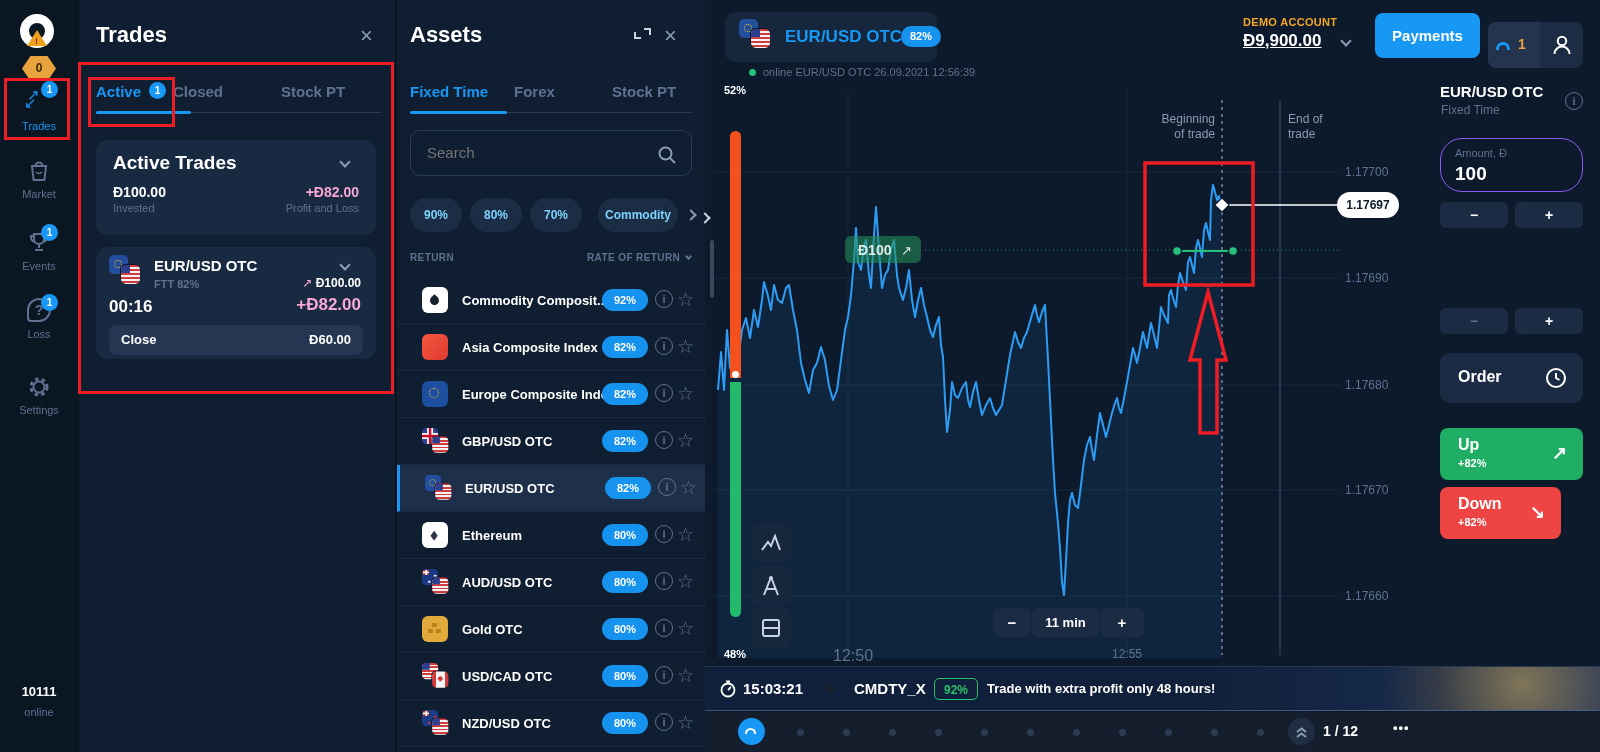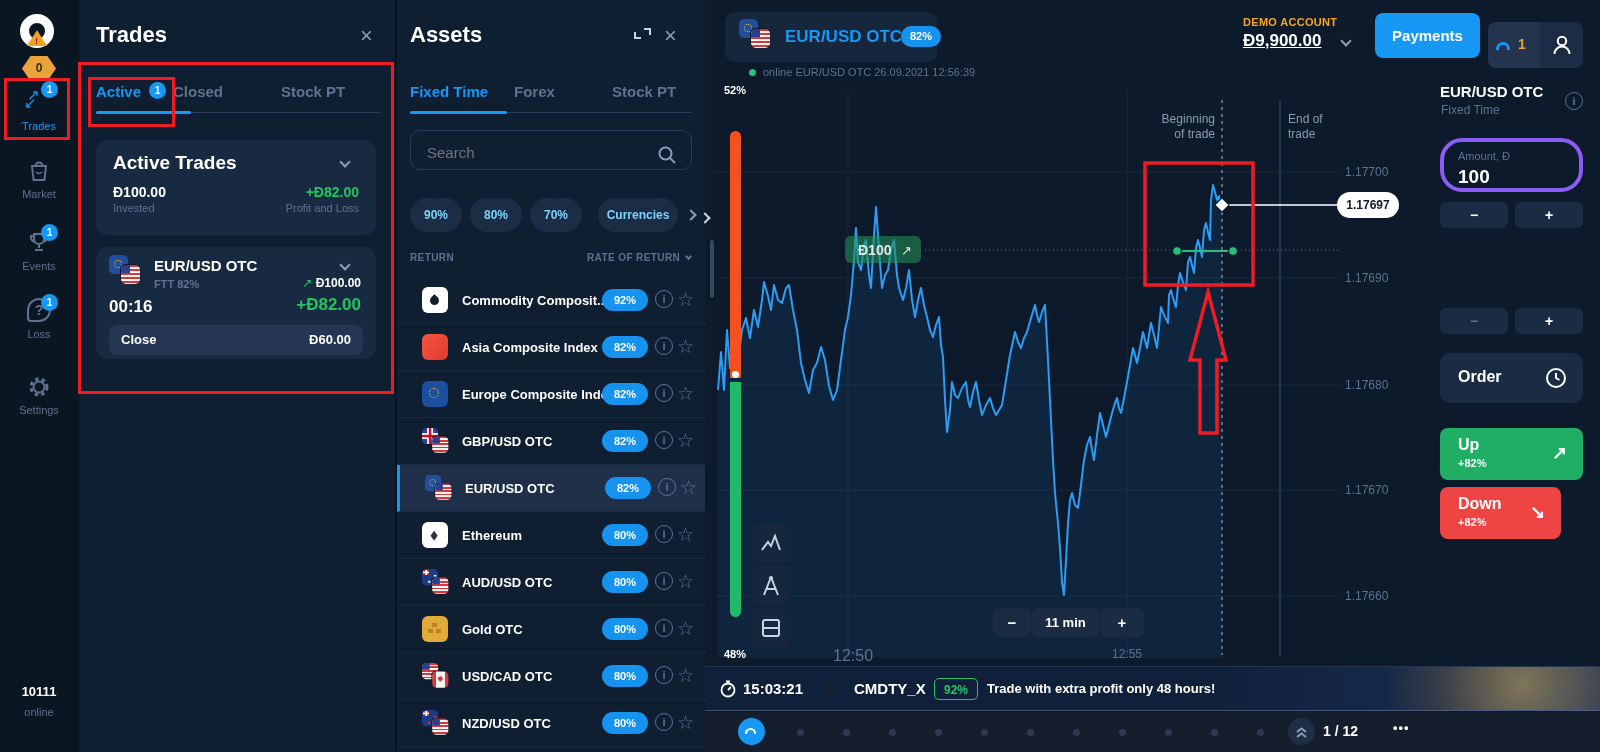--- a/index.html
+++ b/index.html
@@ -2,21 +2,21 @@
 <html><head>
 <meta charset="utf-8">
 <style>
   html,body{margin:0;padding:0;background:#0b1623;}
   *{box-sizing:border-box;font-family:"Liberation Sans",sans-serif;}
   .app{position:relative;width:1600px;height:752px;overflow:hidden;background:#0d1a2b;color:#fff;}
   .abs{position:absolute;}
   .b{font-weight:bold;}
   .gray{color:#5f7190;}
   .blue{color:#1698f4;}
-  .green{color:#22c55e;}
+  .green{color:#f9a8d4;}
   
   .sidebar{left:0;top:0;width:78px;height:752px;background:#0b1623;}
   .trades-panel{left:78px;top:0;width:317px;height:752px;background:#101e31;border-left:1px solid #0a1320;}
   .assets-panel{left:395px;top:0;width:310px;height:752px;background:#101e31;border-left:2px solid #0a1320;}
   .main{left:705px;top:0;width:895px;height:752px;background:#0d1a2b;}
   
   .navitem{width:78px;text-align:center;font-size:11px;color:#5f7190;}
   .navitem .lbl{display:block;margin-top:3px;}
   .badge{position:absolute;background:#1698f4;color:#fff;border-radius:50%;width:17px;height:17px;font-size:10px;font-weight:bold;line-height:17px;text-align:center;}
   .ring{width:34px;height:34px;border:9px solid #fff;border-radius:50%;}
@@ -66,21 +66,21 @@
   .f-us i{position:absolute;left:0;top:0;width:9px;height:8px;background:#2a3f8f;}
   .f-uk{background:linear-gradient(#c8102e,#c8102e) 50% 50%/100% 3px no-repeat,linear-gradient(#c8102e,#c8102e) 50% 50%/3px 100% no-repeat,linear-gradient(#fff,#fff) 50% 50%/100% 7px no-repeat,linear-gradient(#fff,#fff) 50% 50%/7px 100% no-repeat,#2a3f8f;}
   .f-au{background:#1c3a85;}
   .f-au i{position:absolute;left:1px;top:1px;width:7px;height:6px;background:linear-gradient(#fff,#fff) 50% 50%/100% 2px no-repeat,linear-gradient(#fff,#fff) 50% 50%/2px 100% no-repeat,#b32;box-shadow:10px 10px 0 -2px #fff,4px 11px 0 -2px #fff,11px 4px 0 -2px #fff;}
   .f-nz{background:#1c3a85;}
   .f-nz i{position:absolute;left:1px;top:1px;width:7px;height:6px;background:linear-gradient(#fff,#fff) 50% 50%/100% 2px no-repeat,linear-gradient(#fff,#fff) 50% 50%/2px 100% no-repeat,#b32;box-shadow:10px 10px 0 -2px #d33,4px 11px 0 -2px #d33,11px 4px 0 -2px #d33;}
   .f-ca{background:linear-gradient(90deg,#d13b3b 0 4px,#f4f4f4 4px 15px,#d13b3b 15px);}
   .f-ca i{position:absolute;left:7px;top:6px;width:5px;height:5px;background:#d13b3b;border-radius:1px;transform:rotate(45deg);}
   
   .sqbtn{background:#1b2b43;border-radius:6px;color:#fff;font-weight:bold;text-align:center;}
-  .ctrl-box{border:4px solid #8b5cf6;border-radius:22px;background:transparent;}
+  .ctrl-box{border:1px solid #8b5cf6;border-radius:22px;background:transparent;}
   .chartbtn{width:40px;height:40px;background:#16263c;border-radius:8px;color:#c8d4e4;}
   .dot6{width:7px;height:7px;border-radius:50%;background:#2c3b52;position:absolute;top:17px;}
   .arcicon{display:inline-block;width:14px;height:8px;border:3px solid #1698f4;border-bottom:none;border-radius:8px 8px 0 0;}
 </style>
 </head>
 <body>
 
 <div class="app">
 
   <aside class="abs sidebar">
@@ -179,32 +179,32 @@
     <span class="abs" style="left:237px;top:32px;width:7px;height:7px;border-left:2px solid #c8d4e4;border-bottom:2px solid #c8d4e4;"></span>
     <span class="abs" style="left:247px;top:28px;width:7px;height:7px;border-right:2px solid #c8d4e4;border-top:2px solid #c8d4e4;"></span>
     <div class="abs xbtn" style="left:267px;top:26px;">×</div>
 
     <div class="abs tab on" style="left:13px;top:83px;">Fixed Time</div>
     <div class="abs tab" style="left:117px;top:83px;">Forex</div>
     <div class="abs tab" style="left:215px;top:83px;">Stock PT</div>
     <div class="abs tabline" style="left:13px;top:112px;width:282px;"></div>
     <div class="abs tabline-on" style="left:13px;top:111px;width:97px;"></div>
 
-    <div class="abs" style="left:13px;top:130px;width:282px;height:40px;border:1px solid #2b3c56;border-radius:10px;">
+    <div class="abs" style="left:13px;top:130px;width:282px;height:46px;border:1px solid #2b3c56;border-radius:10px;">
       <input style="position: absolute; left: 14px; top: 12px; width: 220px; background: transparent; border: none; outline: none; color: rgb(170, 183, 201); font-size: 15px;" placeholder="Search">
       <svg class="abs" style="right:14px;top:14px;" width="20" height="20" viewBox="0 0 20 20">
           <circle cx="8.5" cy="8.5" r="6" fill="none" stroke="#8b9bb4" stroke-width="2"></circle>
           <path d="M13 13 L18 18" stroke="#8b9bb4" stroke-width="2"></path>
         </svg>
     </div>
 
     <div class="abs pill" style="left:13px;top:198px;width:52px;height:34px;line-height:34px;">90%</div>
     <div class="abs pill" style="left:73px;top:198px;width:52px;height:34px;line-height:34px;">80%</div>
     <div class="abs pill" style="left:133px;top:198px;width:52px;height:34px;line-height:34px;">70%</div>
-    <div class="abs pill" style="left:201px;top:198px;width:80px;height:34px;line-height:34px;">Currencies</div>
+    <div class="abs pill" style="left:201px;top:198px;width:80px;height:34px;line-height:34px;">Commodity</div>
     <span class="abs chev" style="left:290px;top:211px;transform:rotate(-45deg);"></span>
 
     <div class="abs gray b" style="left:13px;top:252px;font-size:10px;letter-spacing:.4px;">RETURN</div>
     <div class="abs gray b" style="left:190px;top:252px;font-size:10px;letter-spacing:.4px;"><span>RATE OF RETURN</span> <span class="chev" style="width:5px;height:5px;border-color:#5f7190;margin-left:3px;vertical-align:2px;"></span></div>
 
     <div class="arow" style="top:277px;">
       <span class="ic aicon white">
           <span class="drop"></span>
         </span>
       <span class="nm">Commodity Composit...</span>

